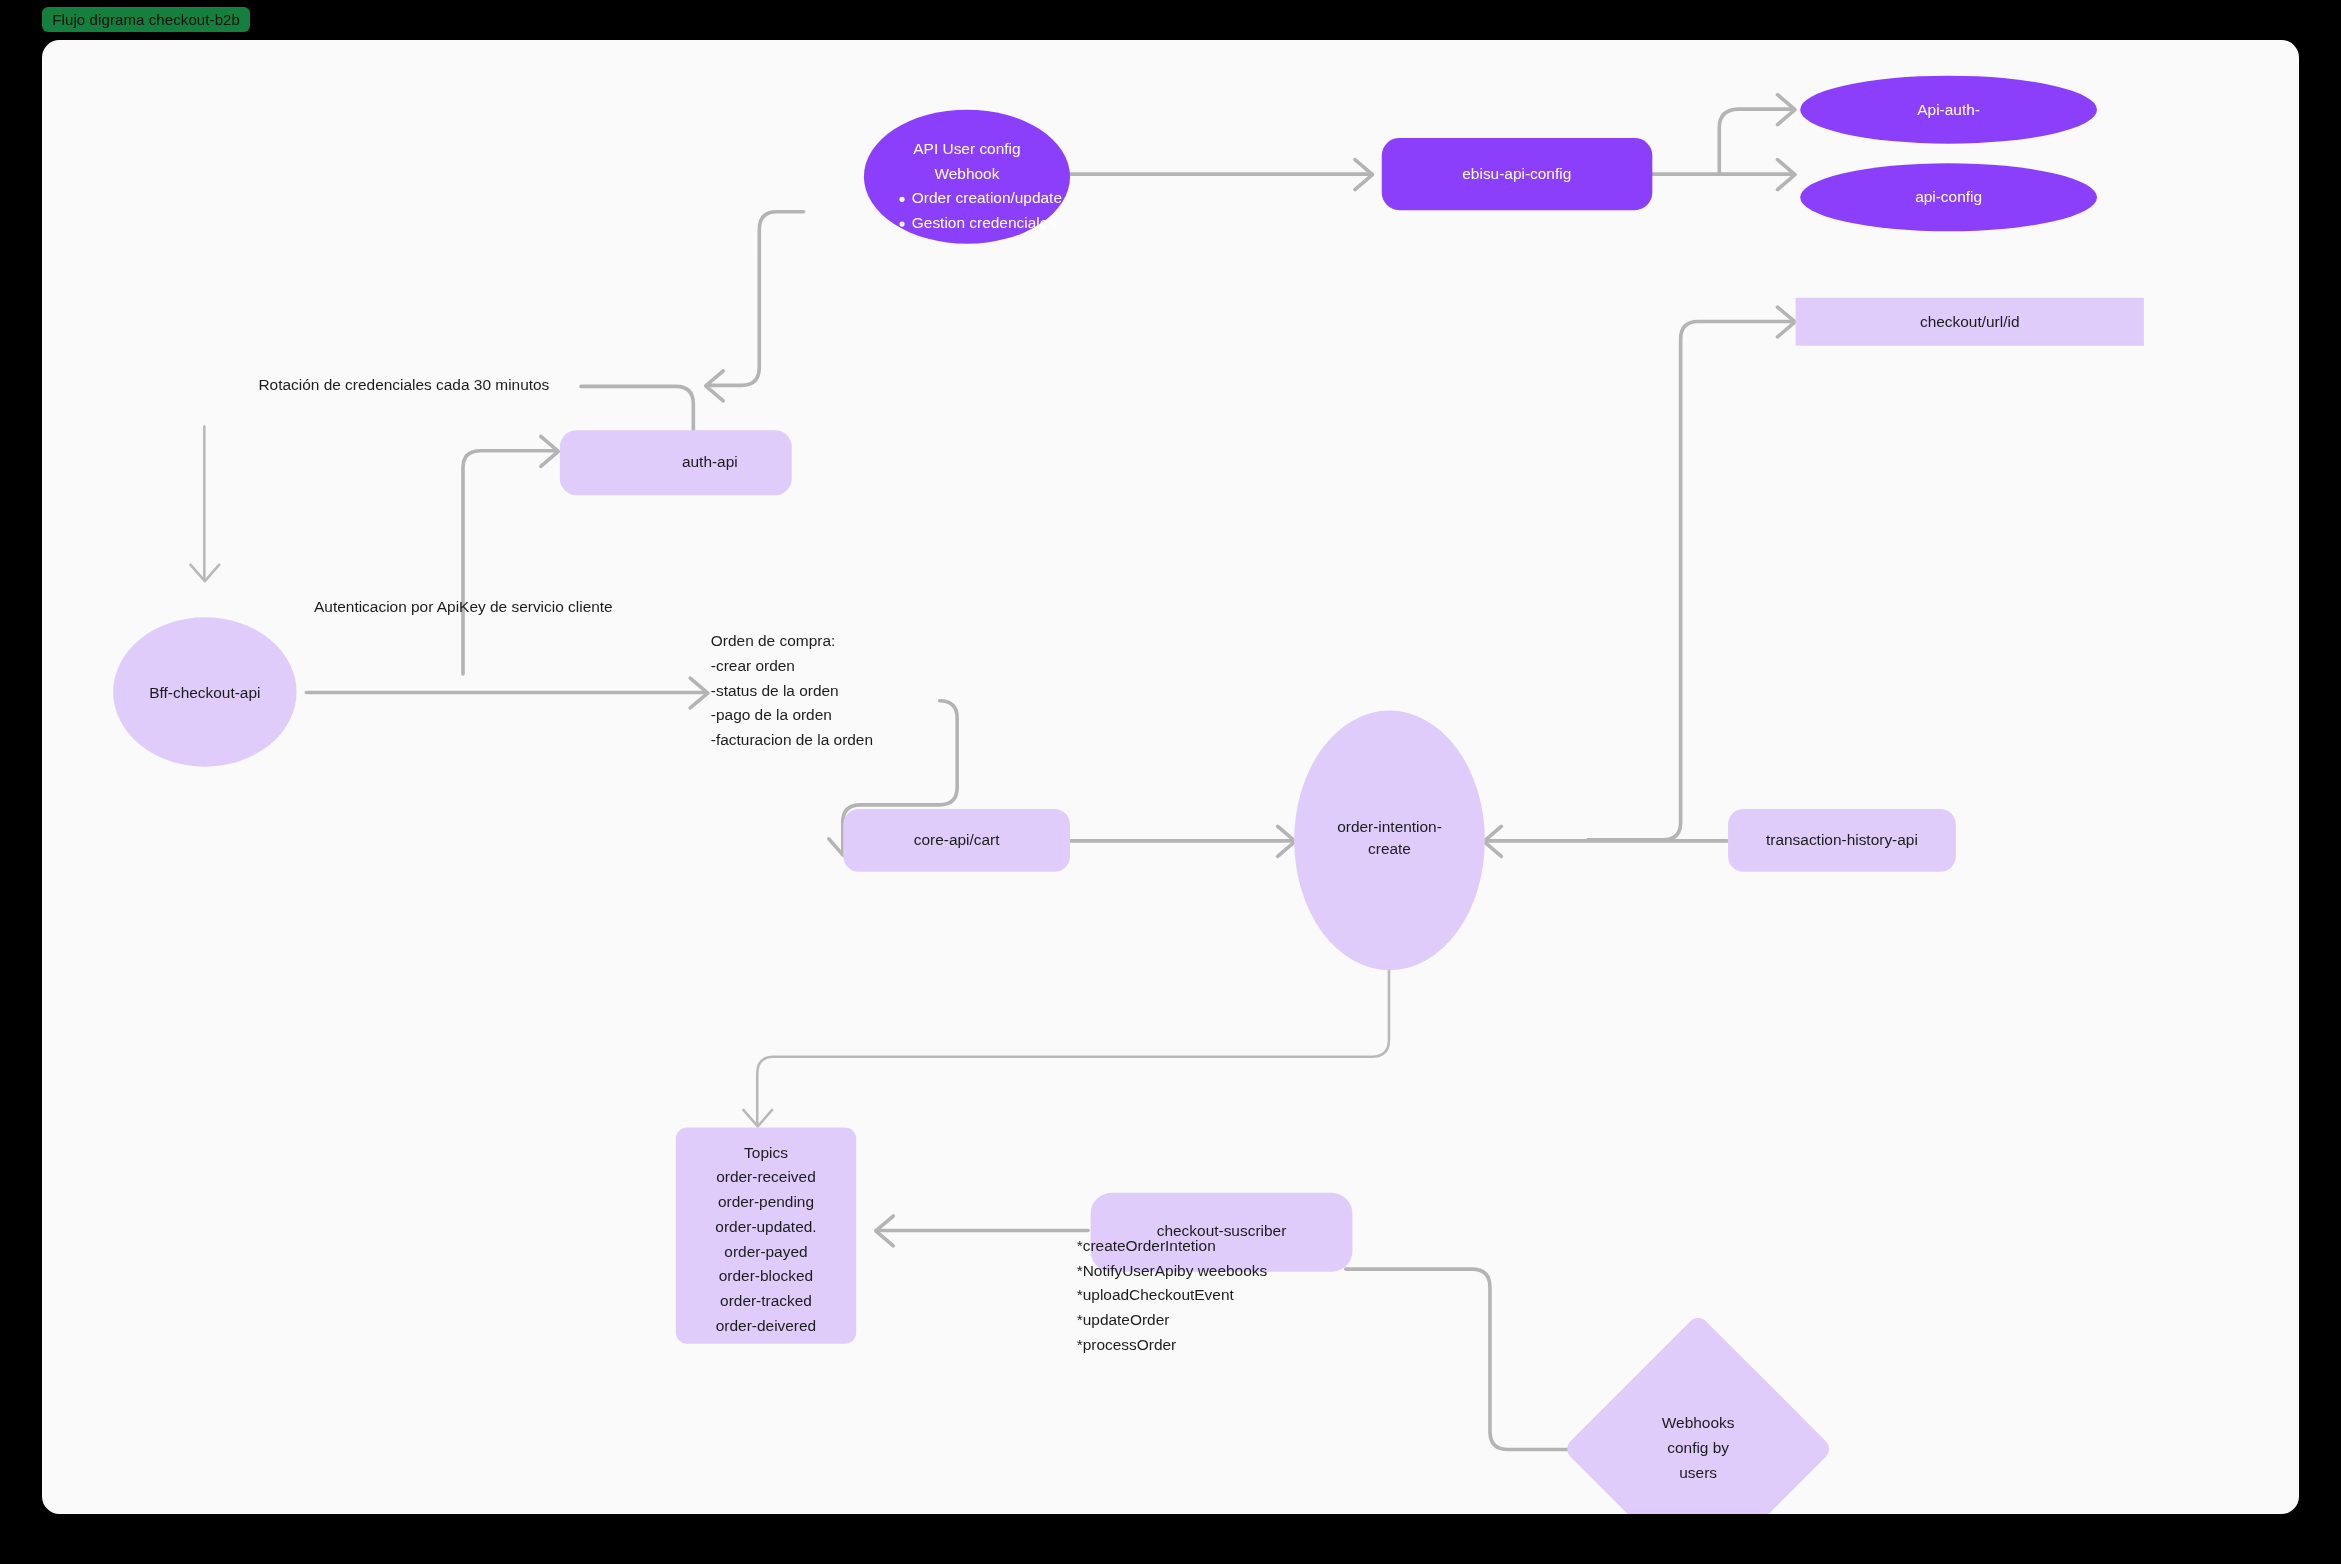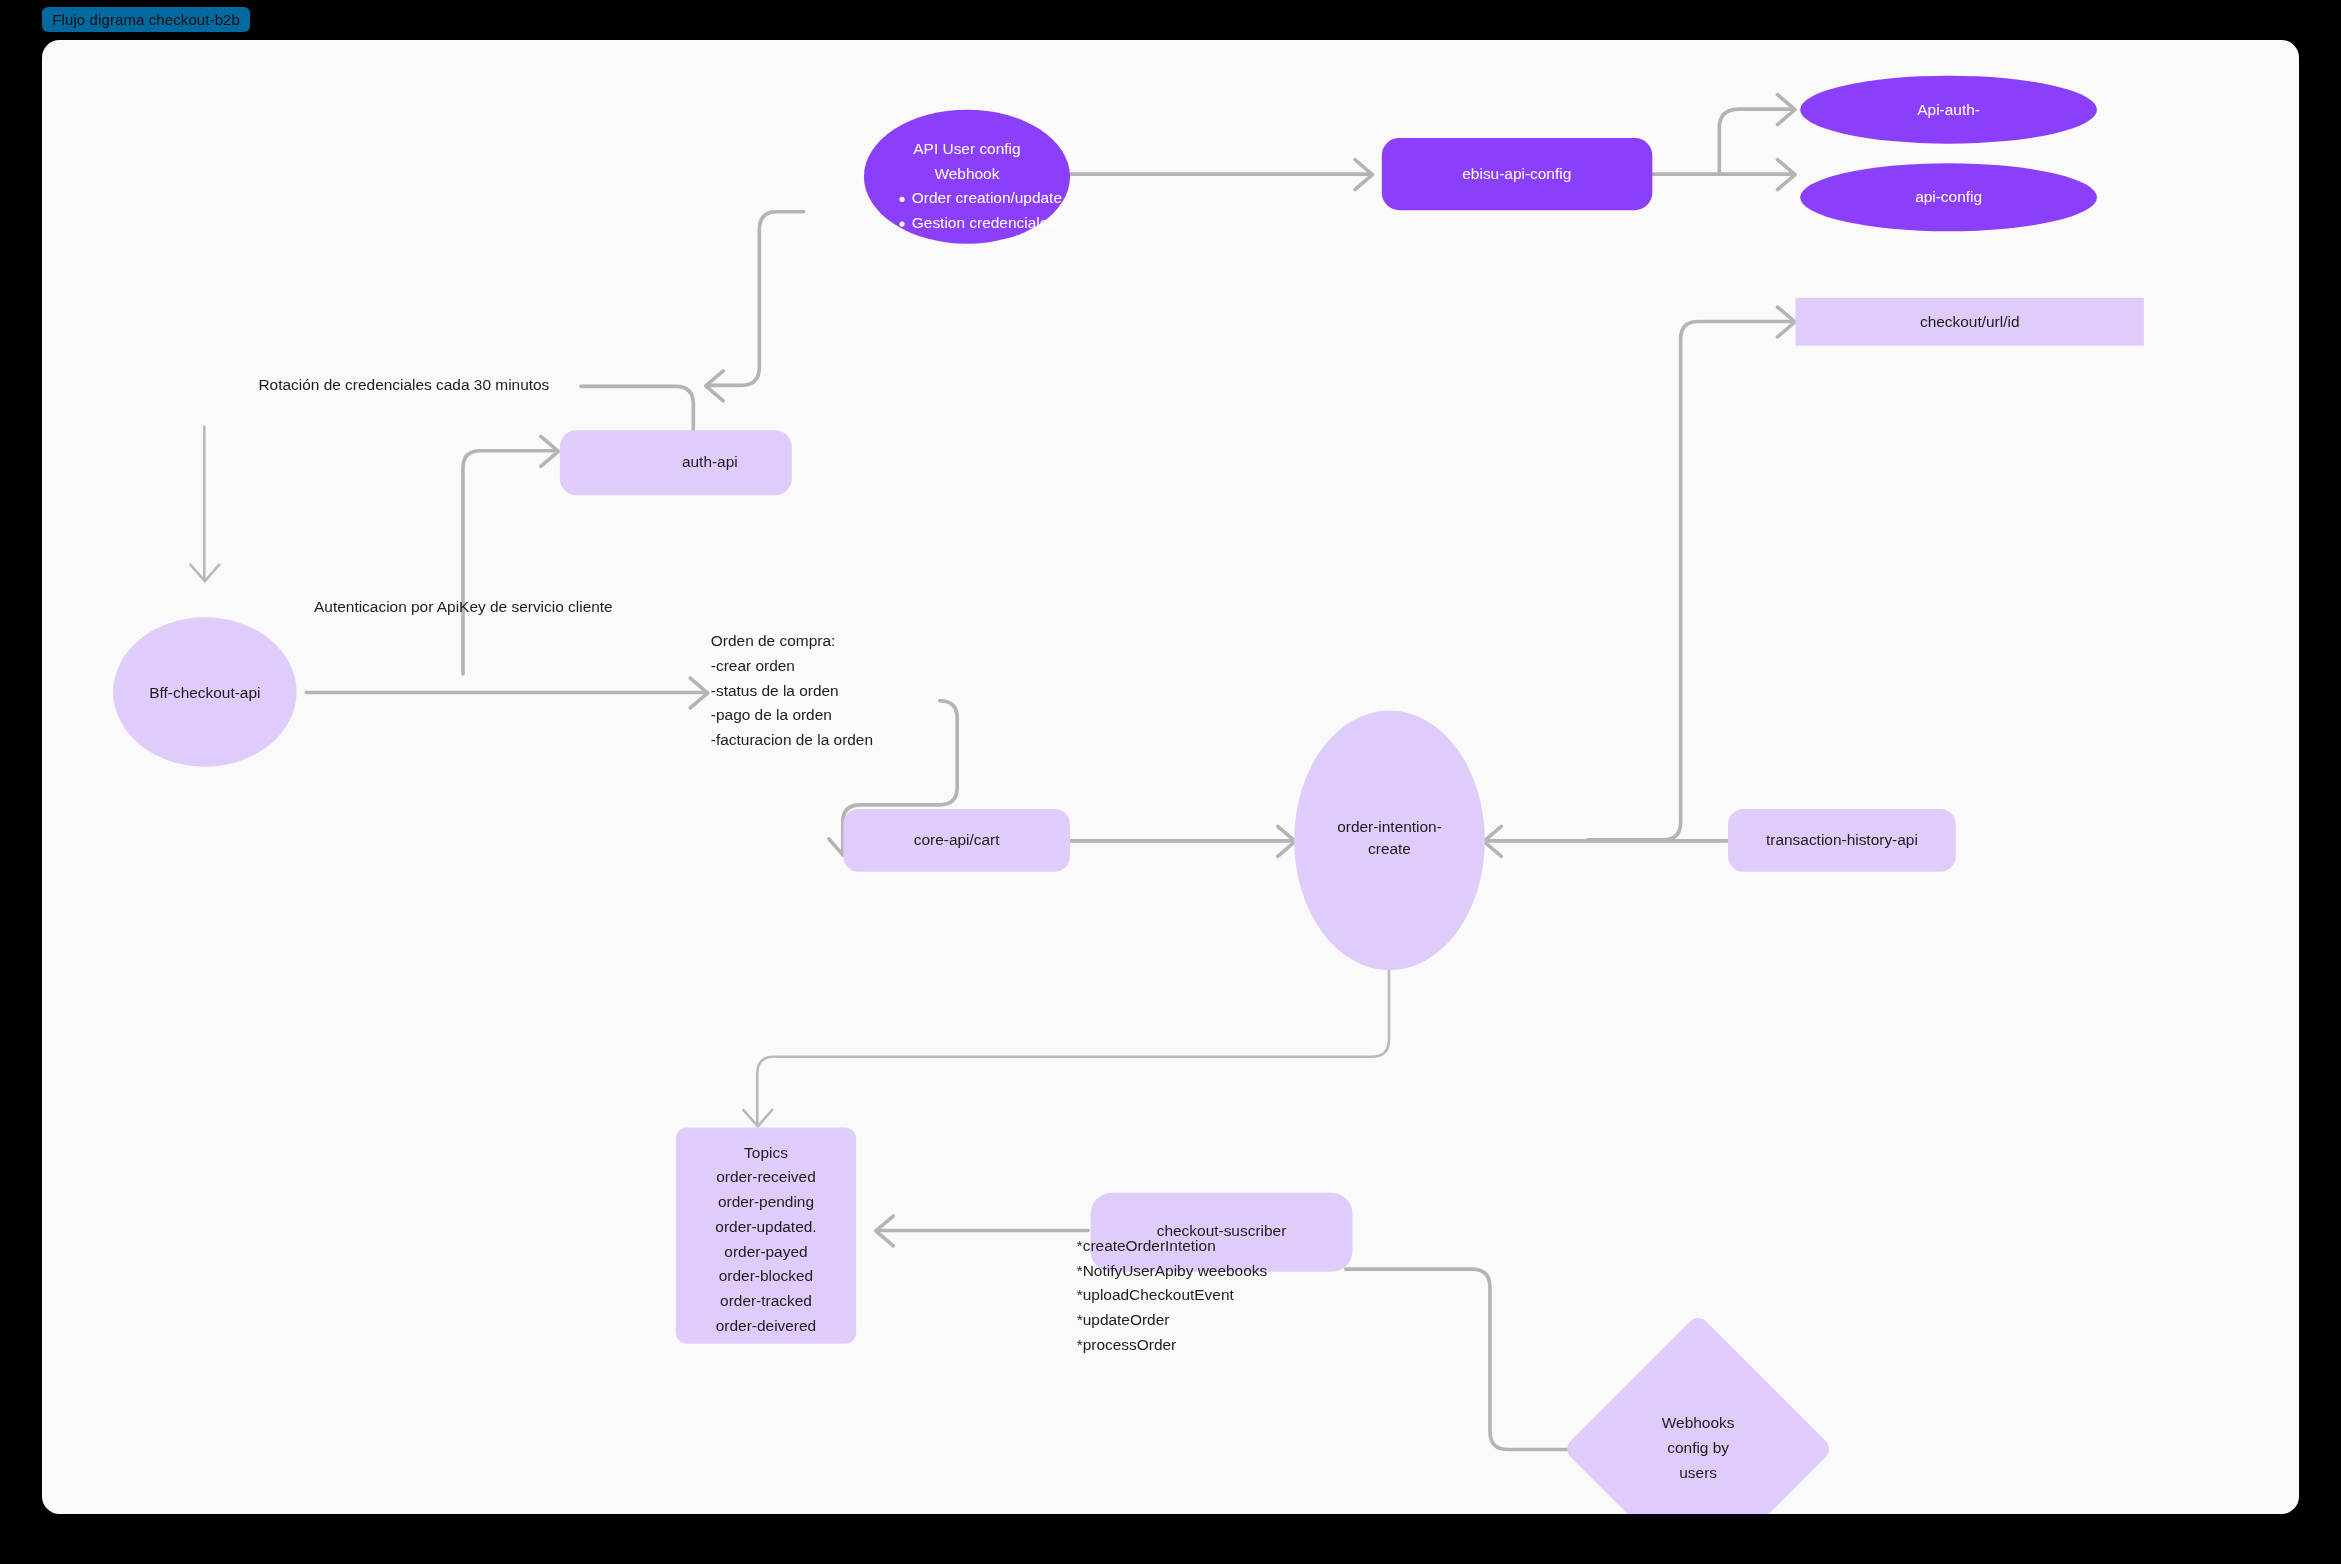--- a/index.html
+++ b/index.html
@@ -9,21 +9,21 @@
     font-family:"Liberation Sans", sans-serif;
     -webkit-font-smoothing:antialiased;
   }
   #app{position:relative;width:2342px;height:1565px;background:#000;}
 
   
   #title-tab{
     position:absolute;left:42px;top:6.7px;
     height:25px;display:flex;align-items:center;
     padding:0 10.3px;
-    background:#0369a1;
+    background:#15803d;
     border-radius:6.2px;
     font-size:15px;color:#111;
     letter-spacing:0.1px;
     z-index:5;
     white-space:nowrap;
   }
 
   
   #canvas{
     position:absolute;left:42px;top:40px;

